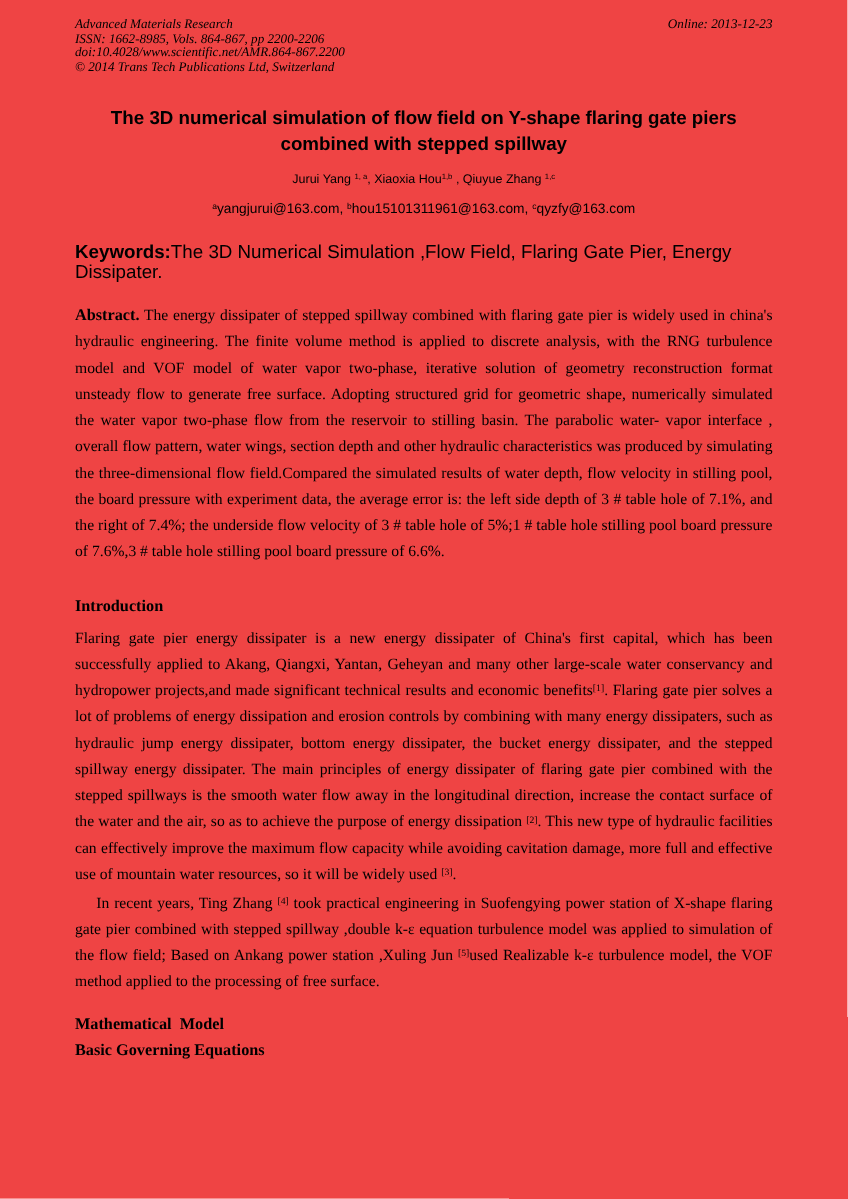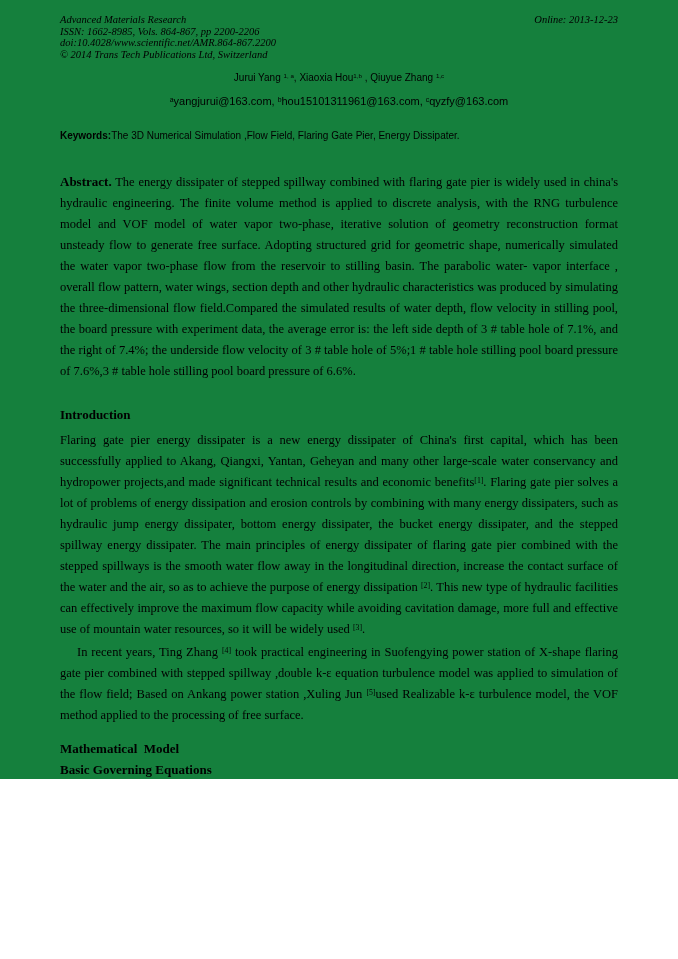--- a/index.html
+++ b/index.html
@@ -1,23 +1,23 @@
 <!DOCTYPE html>
 <html><head>
 <meta charset="utf-8">
 <style>
   * { margin: 0; padding: 0; box-sizing: border-box; }
   html, body { background: #ffffff; }
   body { font-family: "Liberation Serif", serif; color: #000; }
 
   .page {
     width: 678px;
-    height: 779px;
+    height: 959px;
     margin: 0 auto;
-    background: #15803d;
+    background: #ef4444;
     padding: 14px 60px 0 60px;
     overflow: hidden;
   }
 
   
   .journal-header {
     display: flex;
     justify-content: space-between;
     align-items: flex-start;
     font-style: italic;
@@ -56,28 +56,28 @@
     text-align: center;
     font-family: "Liberation Sans", sans-serif;
     font-size: 11px;
     line-height: 14px;
   }
 
   
   .keywords {
     margin-top: 20px;
     font-family: "Liberation Sans", sans-serif;
-    font-size: 10px;
+    font-size: 15px;
     line-height: 16px;
   }
   .keywords .kw-label { font-weight: bold; }
 
   
   .body-par {
-    margin-top: 27px;
+    margin-top: 15px;
     font-size: 12.5px;
     line-height: 21px;
     text-align: justify;
   }
   .body-par .par-label { font-weight: bold; font-size: 13px; }
   .section-heading {
     font-weight: bold;
     font-size: 13px;
     line-height: 17px;
     white-space: pre-wrap;
@@ -105,20 +105,21 @@
   <div class="journal-header">
     <div class="left">
       <div>Advanced Materials Research</div>
       <div>ISSN: 1662-8985, Vols. 864-867, pp 2200-2206</div>
       <div>doi:10.4028/www.scientific.net/AMR.864-867.2200</div>
       <div>© 2014 Trans Tech Publications Ltd, Switzerland</div>
     </div>
     <div class="right">Online: 2013-12-23</div>
   </div>
 
+  <h1 class="paper-title">The 3D numerical simulation of flow field on Y-shape flaring gate piers combined with stepped spillway</h1>
 
   <div class="authors"><span>Jurui Yang </span><sup>1, a</sup><span>, Xiaoxia Hou</span><sup>1,b</sup><span> , Qiuyue Zhang </span><sup>1,c</sup></div>
 
 
   <div class="emails"><sup>a</sup><span>yangjurui@163.com, </span><sup>b</sup><span>hou15101311961@163.com, </span><sup>c</sup><span>qyzfy@163.com</span></div>
 
   <p class="keywords"><span class="kw-label">Keywords:</span><span>The 3D Numerical Simulation ,Flow Field, Flaring Gate Pier, Energy Dissipater.</span></p>
 
   <p class="body-par"><span class="par-label">Abstract.</span><span> The energy dissipater of stepped spillway combined with flaring gate pier is widely used in china's hydraulic engineering. The finite volume method is applied to discrete analysis, with the RNG turbulence model and VOF model of water vapor two-phase, iterative solution of geometry reconstruction format unsteady flow to generate free surface. Adopting structured grid for geometric shape, numerically simulated the water vapor two-phase flow from the reservoir to stilling basin. The parabolic water- vapor interface , overall flow pattern, water wings, section depth and other hydraulic characteristics was produced by simulating the three-dimensional flow field.Compared the simulated results of water depth, flow velocity in stilling pool, the board pressure with experiment data, the average error is: the left side depth of 3 # table hole of 7.1%, and the right of 7.4%; the underside flow velocity of 3 # table hole of 5%;1 # table hole stilling pool board pressure of 7.6%,3 # table hole stilling pool board pressure of 6.6%.</span></p>
 

